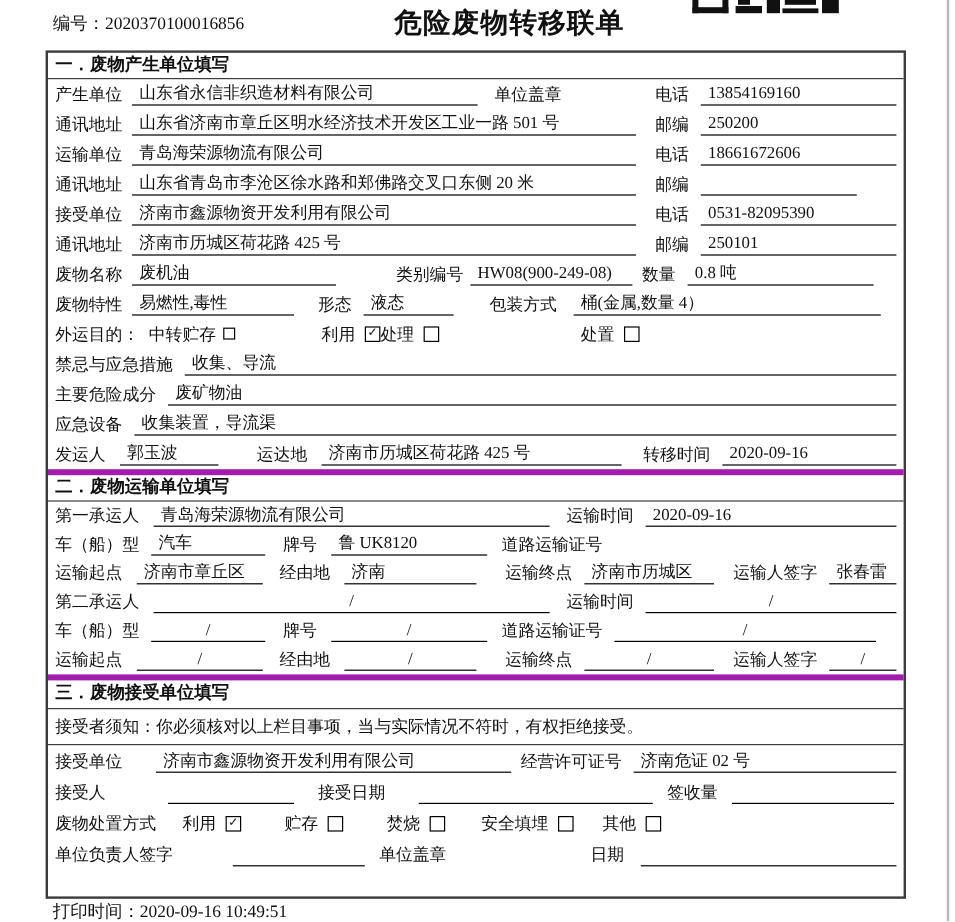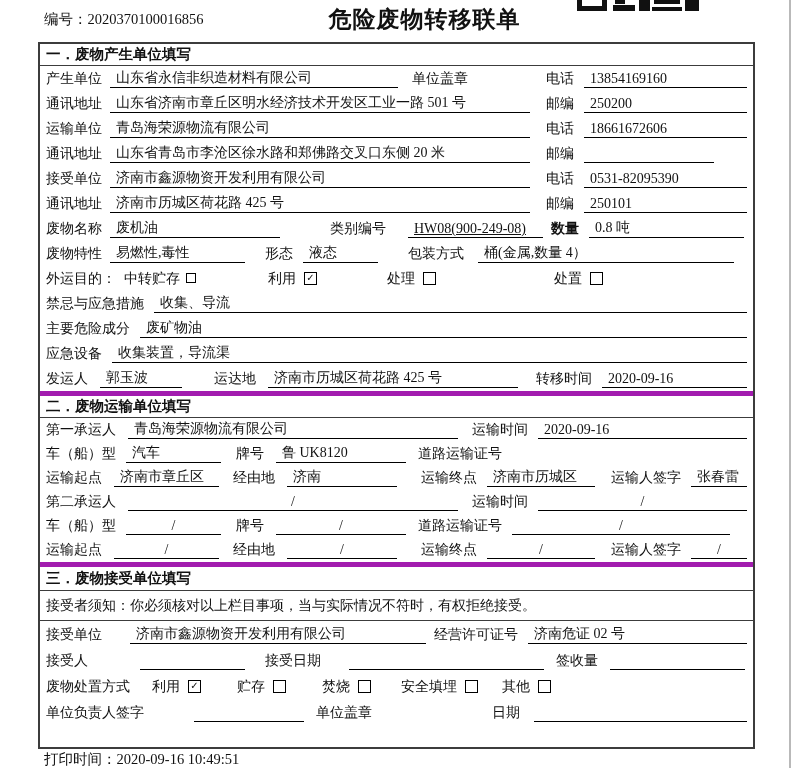--- a/index.html
+++ b/index.html
@@ -99,43 +99,43 @@
           <div class="row">
             <span class="lbl">通讯地址</span>
             <span class="val" style="width: 420px; margin-left: 8px;">济南市历城区荷花路 425 号</span>
             <span class="lbl" style="margin-left: 16px;">邮编</span>
             <span class="val flex" style="margin-left: 10px;">250101</span>
           </div>
           <div class="row">
             <span class="lbl">废物名称</span>
             <span class="val" style="width: 170px; margin-left: 8px;">废机油</span>
             <span class="lbl" style="margin-left: 50px;">类别编号</span>
-            <span class="val" style="width: 135px; margin-left: 22px; text-decoration: underline;">HW08(900-249-08)</span>
-            <span class="lbl" style="margin-left: 8px; font-weight: bold;">数量</span>
+            <span class="val" style="width: 135px; margin-left: 6px;">HW08(900-249-08)</span>
+            <span class="lbl" style="margin-left: 8px;">数量</span>
             <span class="val" style="width: 155px; margin-left: 10px;">0.8 吨</span>
           </div>
           <div class="row">
             <span class="lbl">废物特性</span>
             <span class="val" style="width: 135px; margin-left: 8px;">易燃性,毒性</span>
             <span class="lbl" style="margin-left: 20px;">形态</span>
             <span class="val" style="width: 75px; margin-left: 10px;">液态</span>
             <span class="lbl" style="margin-left: 30px;">包装方式</span>
             <span class="val" style="width: 256px; margin-left: 14px;">桶(金属,数量  4）</span>
           </div>
           <div class="row">
             <span class="lbl">外运目的：</span>
             <span class="ckw" style="margin-left: 8px;">
               <span class="cklbl">中转贮存</span>
               <span class="box small"></span>
             </span>
             <span class="ckw" style="margin-left: 72px;">
               <span class="cklbl">利用</span>
               <span class="box on">✓</span>
             </span>
-            <span class="ckw" style="margin-left: 70px;">
+            <span class="ckw" style="">
               <span class="cklbl">处理</span>
               <span class="box"></span>
             </span>
             <span class="ckw" style="margin-left: 118px;">
               <span class="cklbl">处置</span>
               <span class="box"></span>
             </span>
           </div>
           <div class="row">
             <span class="lbl">禁忌与应急措施</span>

